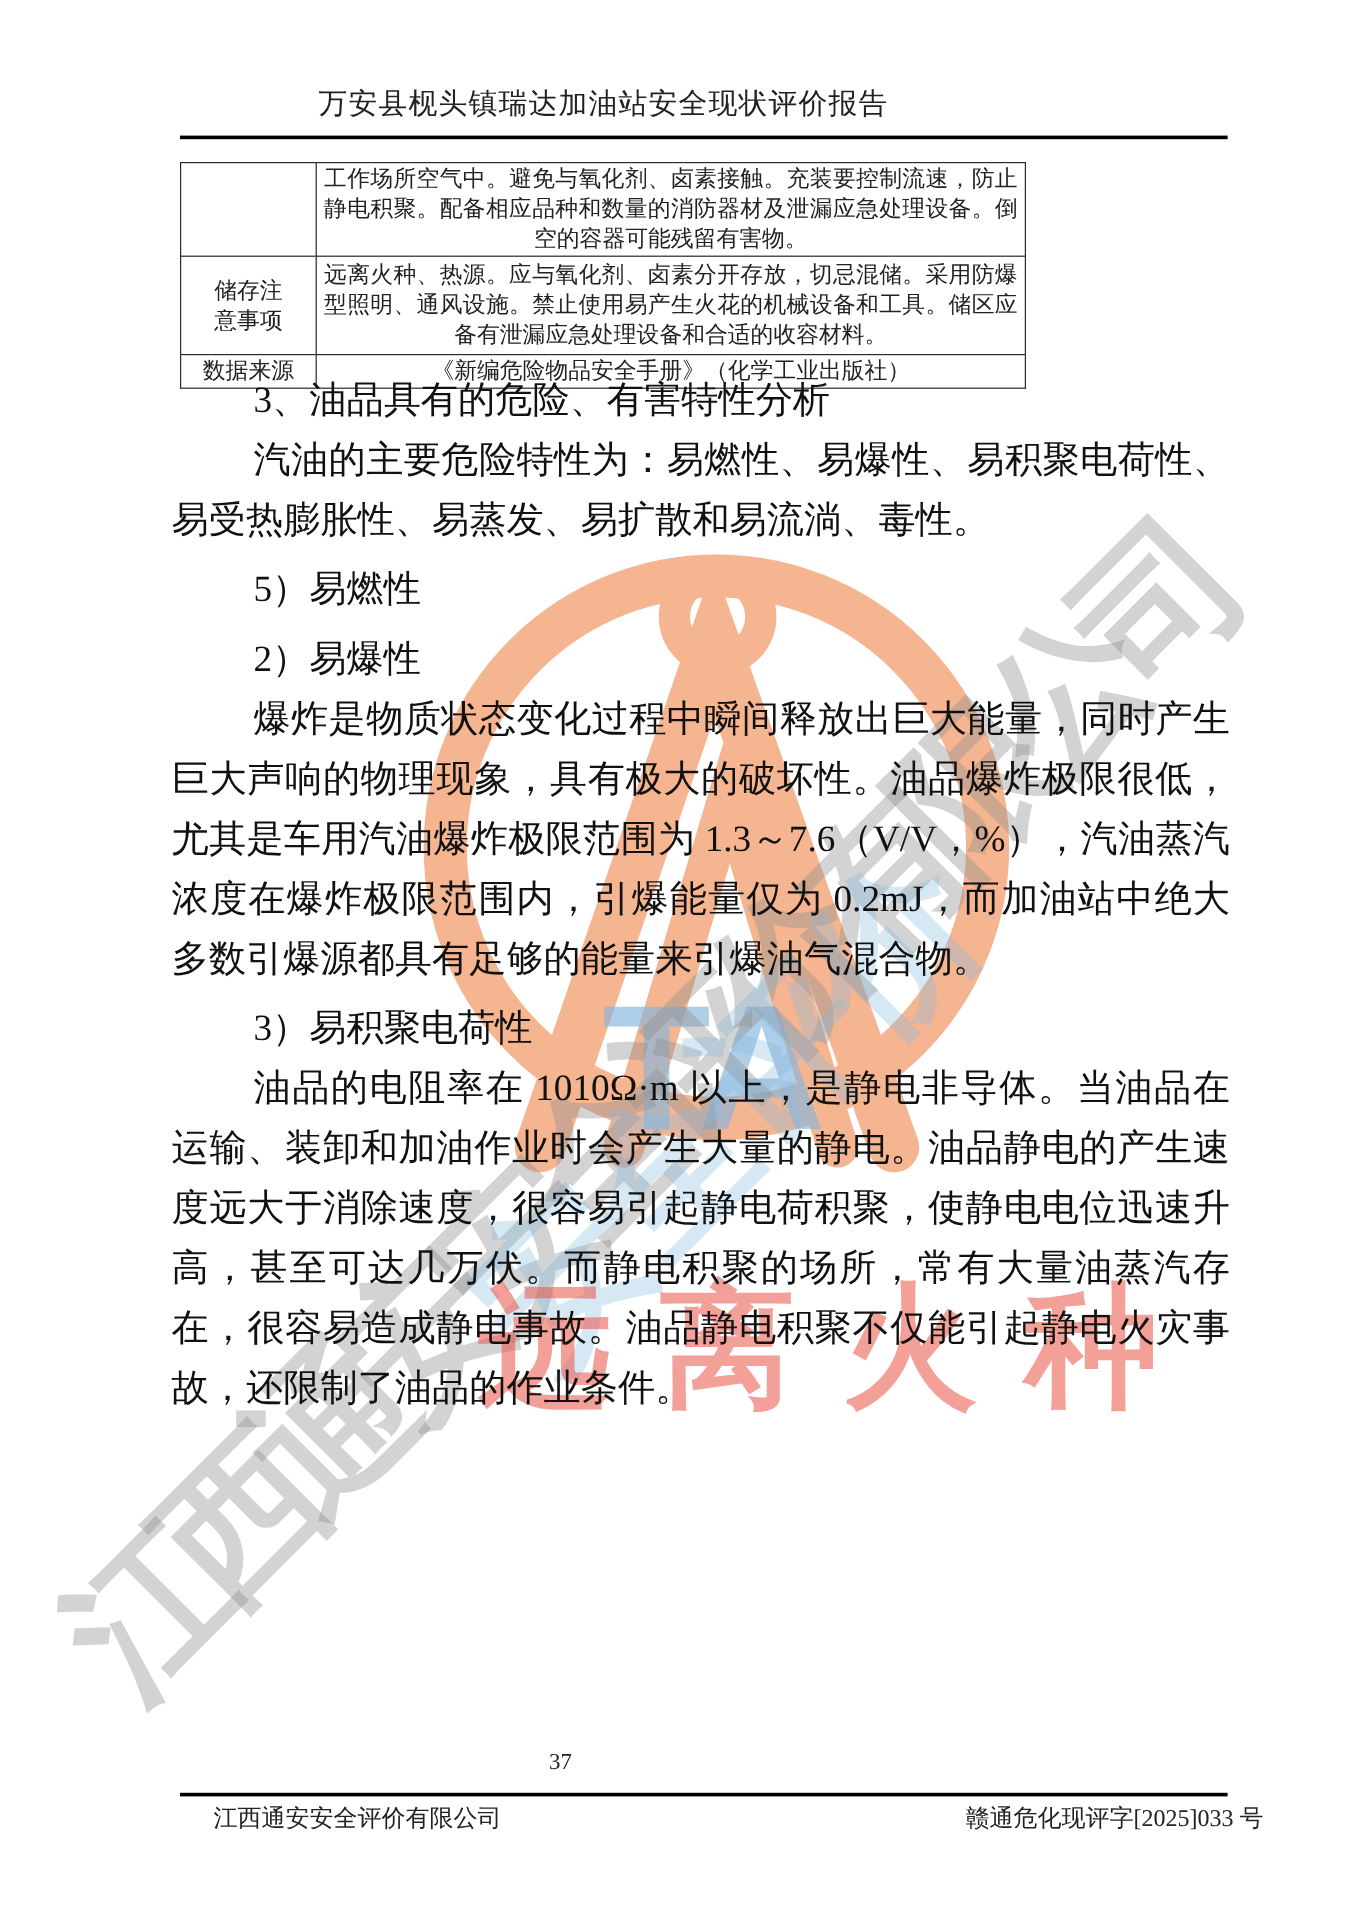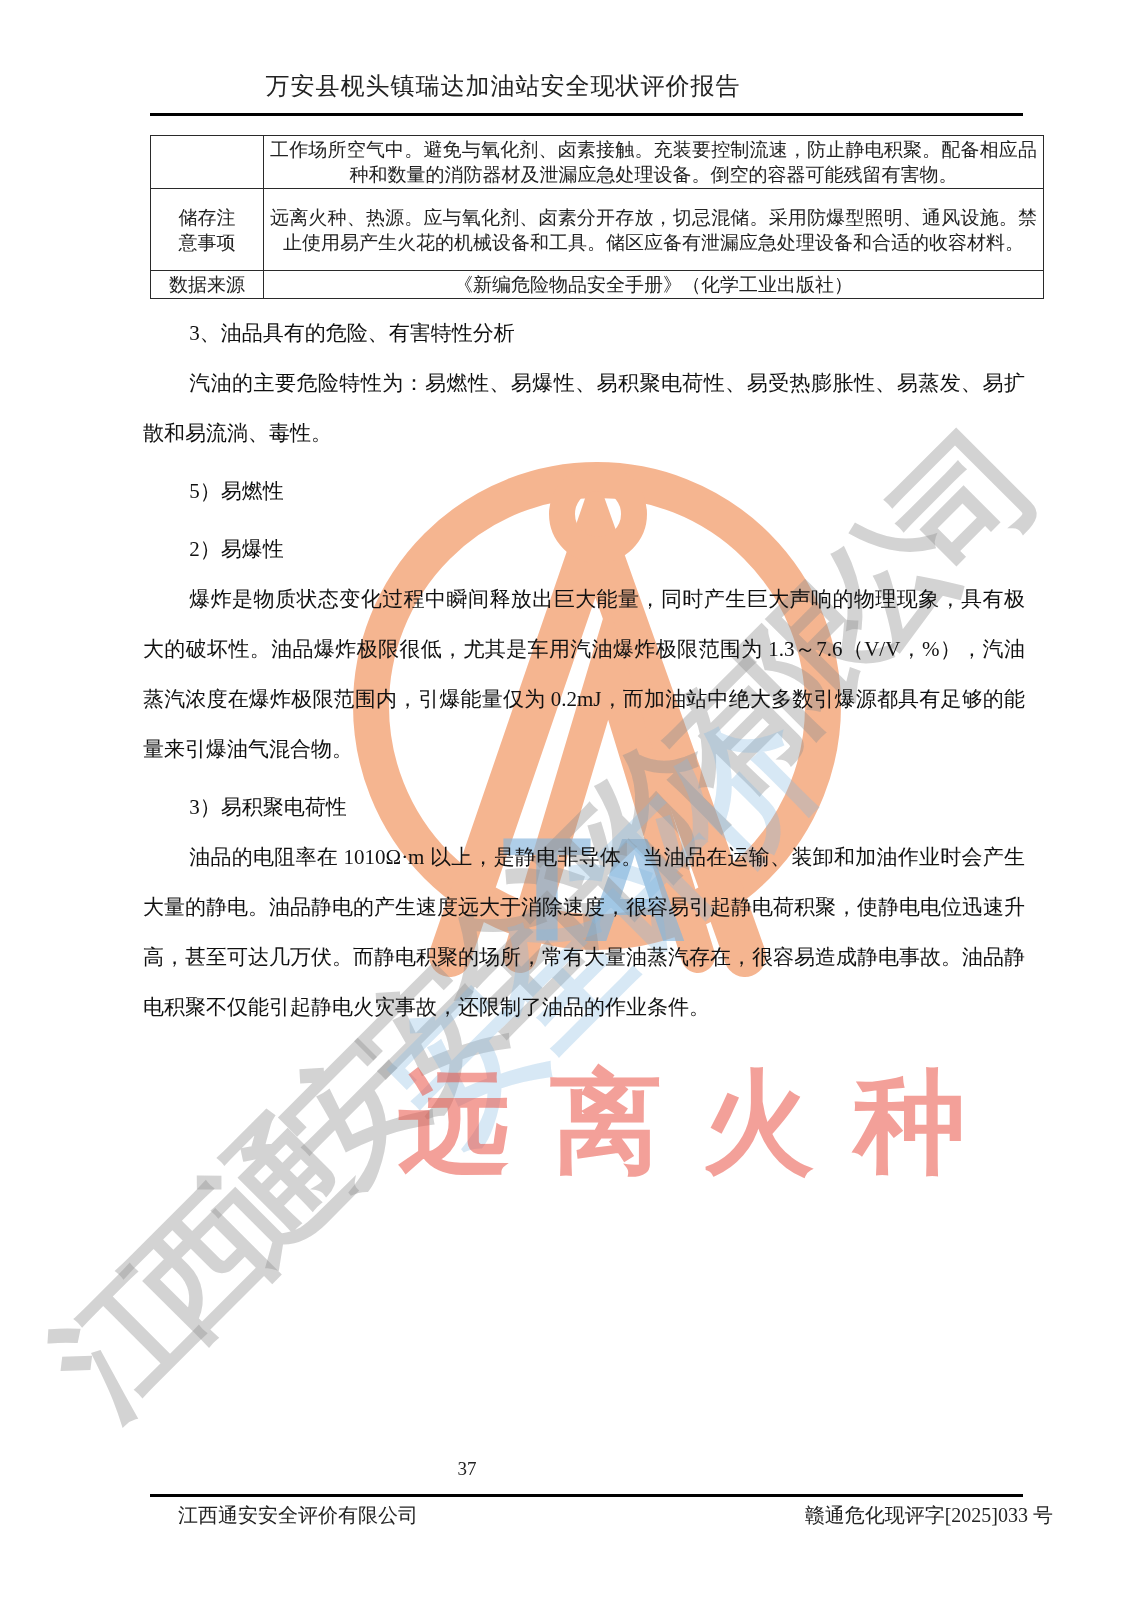--- a/index.html
+++ b/index.html
@@ -32,34 +32,34 @@
   }
   
   .content{position:relative;z-index:2;}
   .doc-title{
     position:absolute;left:0;top:70px;width:1006px;text-align:center;
     font-size:24px;letter-spacing:1px;color:#222;
   }
   .header-rule{position:absolute;left:150px;top:113px;width:873px;height:3px;background:#000;}
   
   .spec-table{
-    position:absolute;left:150px;top:135px;width:894px;
+    position:absolute;left:150px;top:135px;width:705px;
     border-collapse:collapse;table-layout:fixed;
     font-size:19px;line-height:25px;color:#222;
   }
   .spec-table td{border:1.5px solid #2a2a2a;vertical-align:middle;padding:1px 6px;}
   .spec-table td.lbl{width:100px;text-align:center;white-space:pre-line;margin-top:25px;}
   .spec-table td.val{text-align:justify;text-align-last:center;}
   .spec-table tr.r1 td{height:50px;}
   .spec-table tr.r2 td{height:79px;}
   .spec-table tr.r3 td{height:25px;}
   
   .body-text{
     position:absolute;left:143px;top:300px;width:882px;
-    font-size:21px;line-height:50px;color:#111;
+    font-size:31px;line-height:50px;color:#111;
   }
   .body-text .blk-heading{padding-left:2.2em;margin-top:8px;}
   .body-text .blk-para{text-align:justify;text-indent:2.2em;margin:0;}
   
   .page-number{position:absolute;left:0;top:1458px;width:934px;text-align:center;font-size:19px;color:#222;}
   .footer-rule{position:absolute;left:150px;top:1494px;width:873px;height:3px;background:#000;}
   .footer-row{
     position:absolute;left:150px;top:1502px;width:903px;
     display:flex;justify-content:space-between;
     font-size:20px;color:#222;

